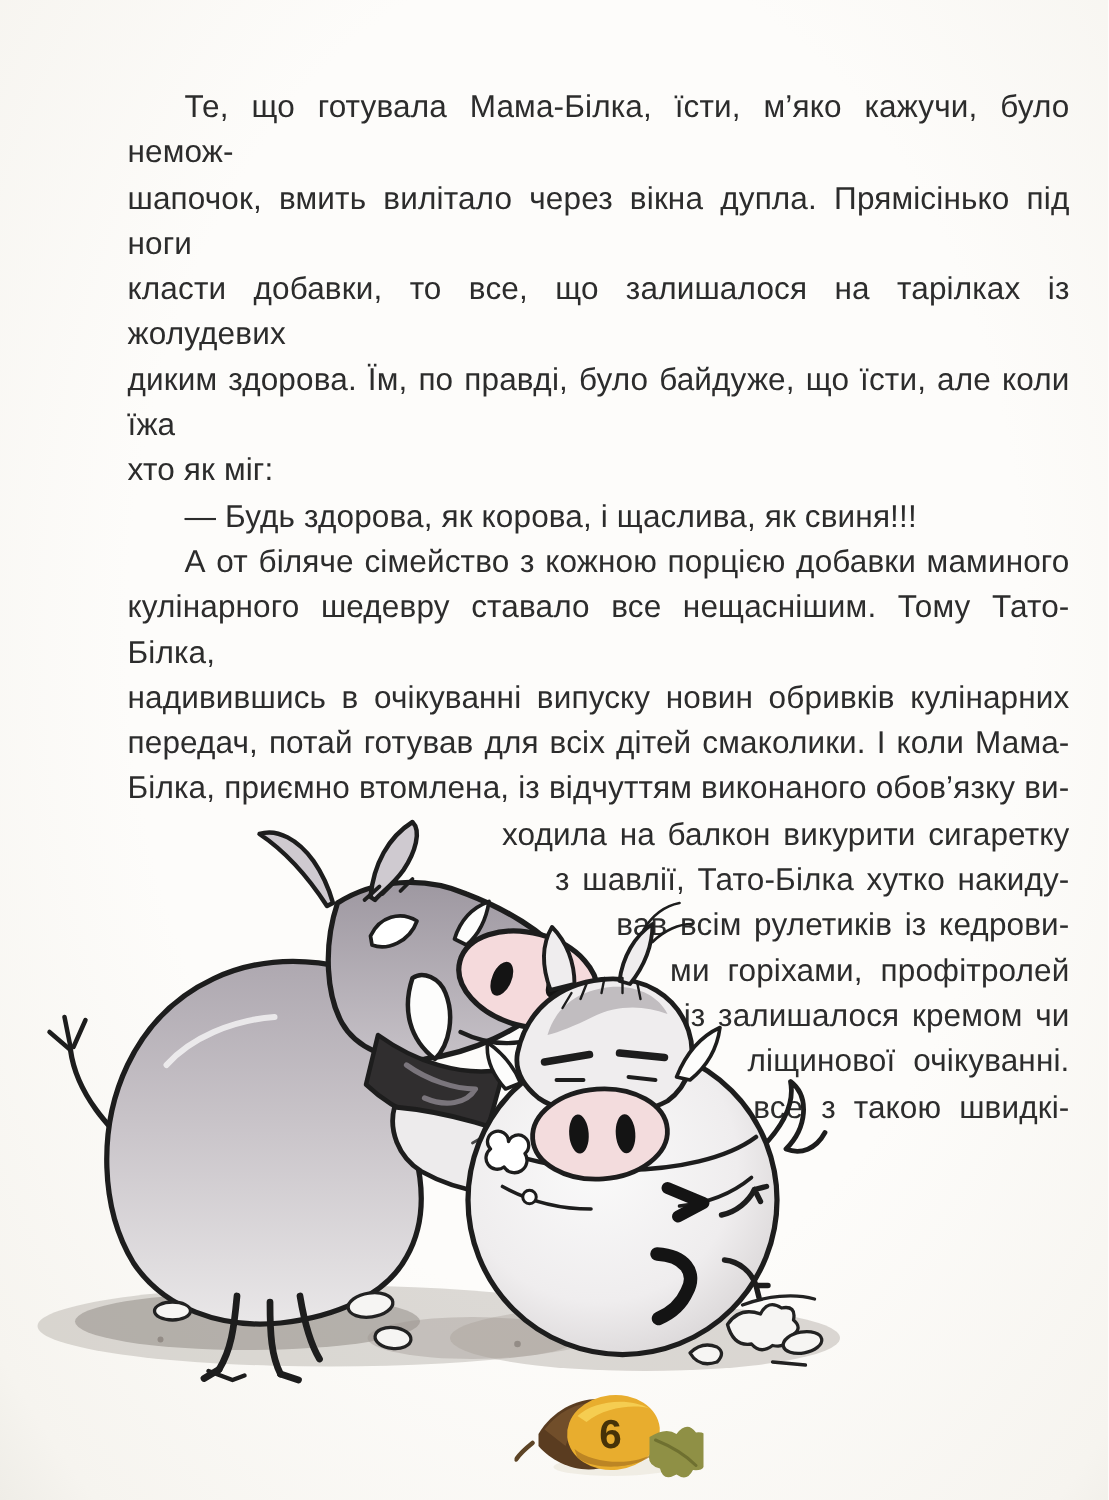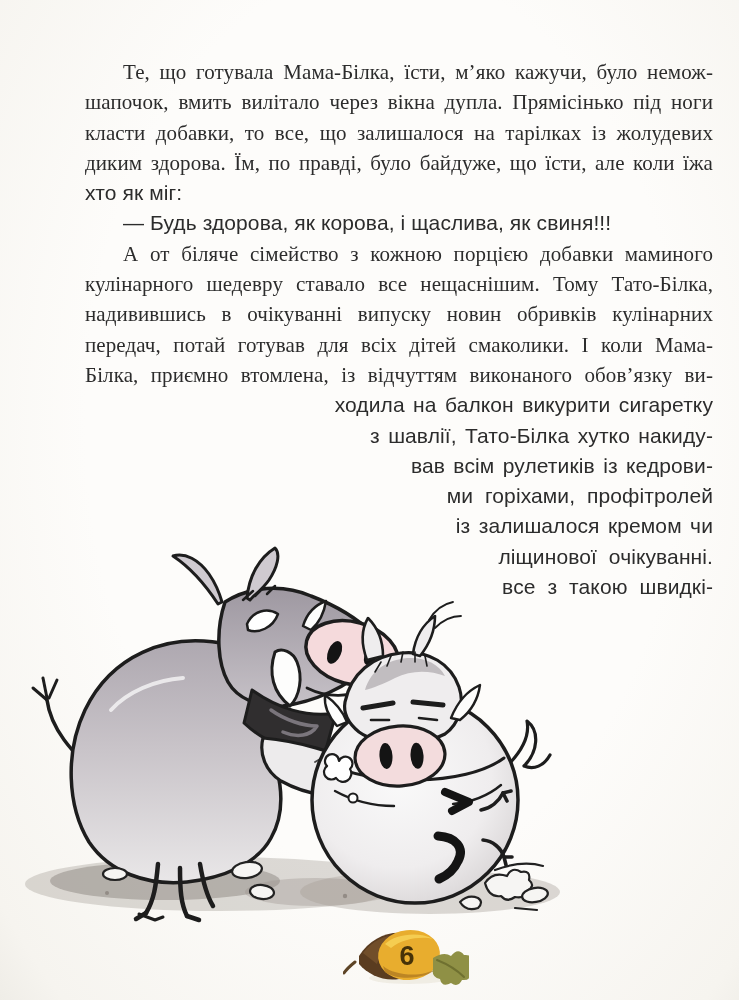--- a/index.html
+++ b/index.html
@@ -11,21 +11,21 @@
     font-family:"Liberation Sans","DejaVu Sans",sans-serif;
   }
   .text-block{
     position:absolute;
     left:85px;top:57px;width:628px;
     font-size:21px;line-height:30.3px;
     color:#2c2c2c;
     letter-spacing:.1px;
   }
   .line{white-space:nowrap;}
-  .jl{white-space:normal;text-align:justify;text-align-last:justify;font-family:Liberation Serif, serif;}
+  .jl{white-space:normal;text-align:justify;text-align-last:justify;}
   .ll{text-align:left;}
   .rl{text-align:right;white-space:nowrap;}
   .ind{text-indent:38px;}
   .ws1{word-spacing:2.5px;}
   .ws2{word-spacing:6px;}
   .illustration{position:absolute;left:15px;top:540px;}
   .footer-badge{position:absolute;left:343px;top:926px;}
   .acorn-number{
     font-family:"Liberation Sans","DejaVu Sans",sans-serif;
     font-weight:bold;font-size:27px;fill:#463208;

